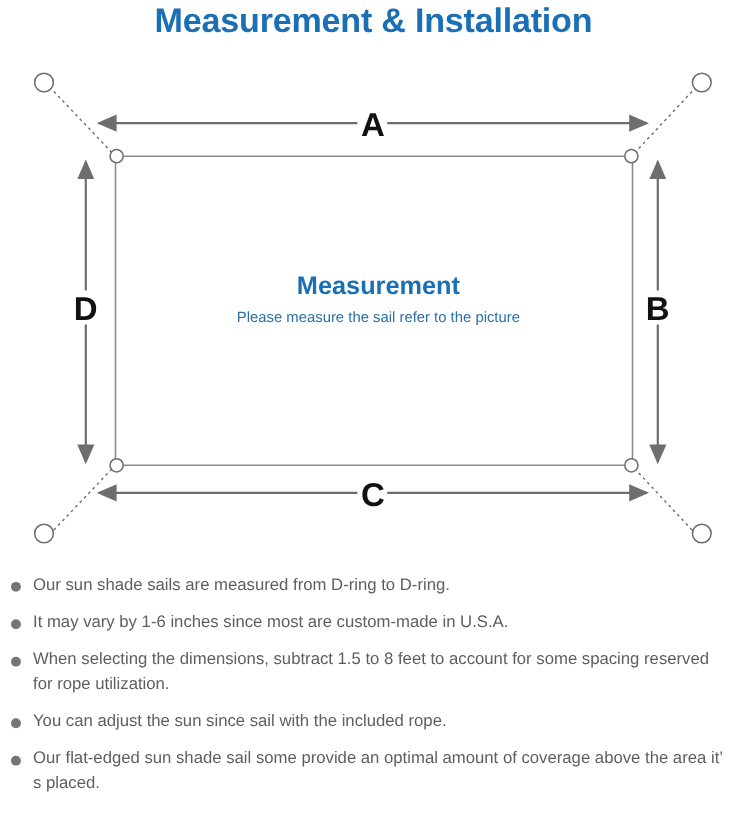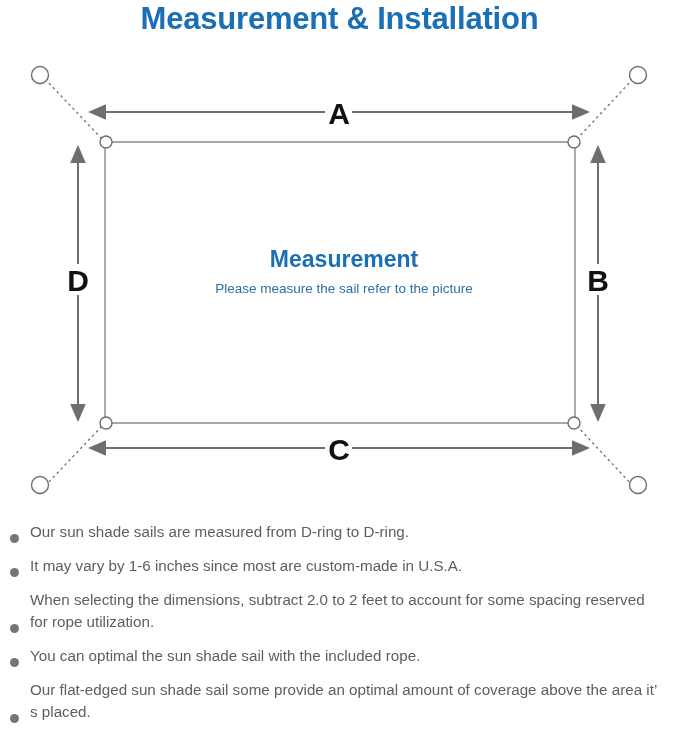--- a/index.html
+++ b/index.html
@@ -70,21 +70,21 @@
 
   
   .notes {
     position: absolute;
     left: 0;
     top: 521px;
     width: 679px;
   }
   .note-row {
     display: flex;
-    align-items: flex-end;
+    align-items: flex-start;
     padding: 0 18px 0 10px;
     margin-bottom: 12px;
   }
   .note-bullet {
     flex: 0 0 auto;
     width: 9px;
     height: 9px;
     border-radius: 50%;
     background: #757575;
     margin-top: 8px;
@@ -177,26 +177,26 @@
       <span class="note-text">Our sun shade sails are measured from D-ring to D-ring.</span>
     </div>
 
     <div class="note-row">
       <span class="note-bullet"></span>
       <span class="note-text">It may vary by 1-6 inches since most are custom-made in U.S.A.</span>
     </div>
 
     <div class="note-row">
       <span class="note-bullet"></span>
-      <span class="note-text">When selecting the dimensions, subtract 2.0 to 2 feet to account for some spacing reserved for rope utilization.</span>
-    </div>
-
-    <div class="note-row">
-      <span class="note-bullet"></span>
-      <span class="note-text">You can optimal the sun shade sail with the included rope.</span>
+      <span class="note-text">When selecting the dimensions, subtract 1.5 to 8 feet to account for some spacing reserved for rope utilization.</span>
+    </div>
+
+    <div class="note-row">
+      <span class="note-bullet"></span>
+      <span class="note-text">You can adjust the sun since sail with the included rope.</span>
     </div>
 
     <div class="note-row">
       <span class="note-bullet"></span>
       <span class="note-text">Our flat-edged sun shade sail some provide an optimal amount of coverage above the area it’ s placed.</span>
     </div>
 
   </div>
 
 </div>

